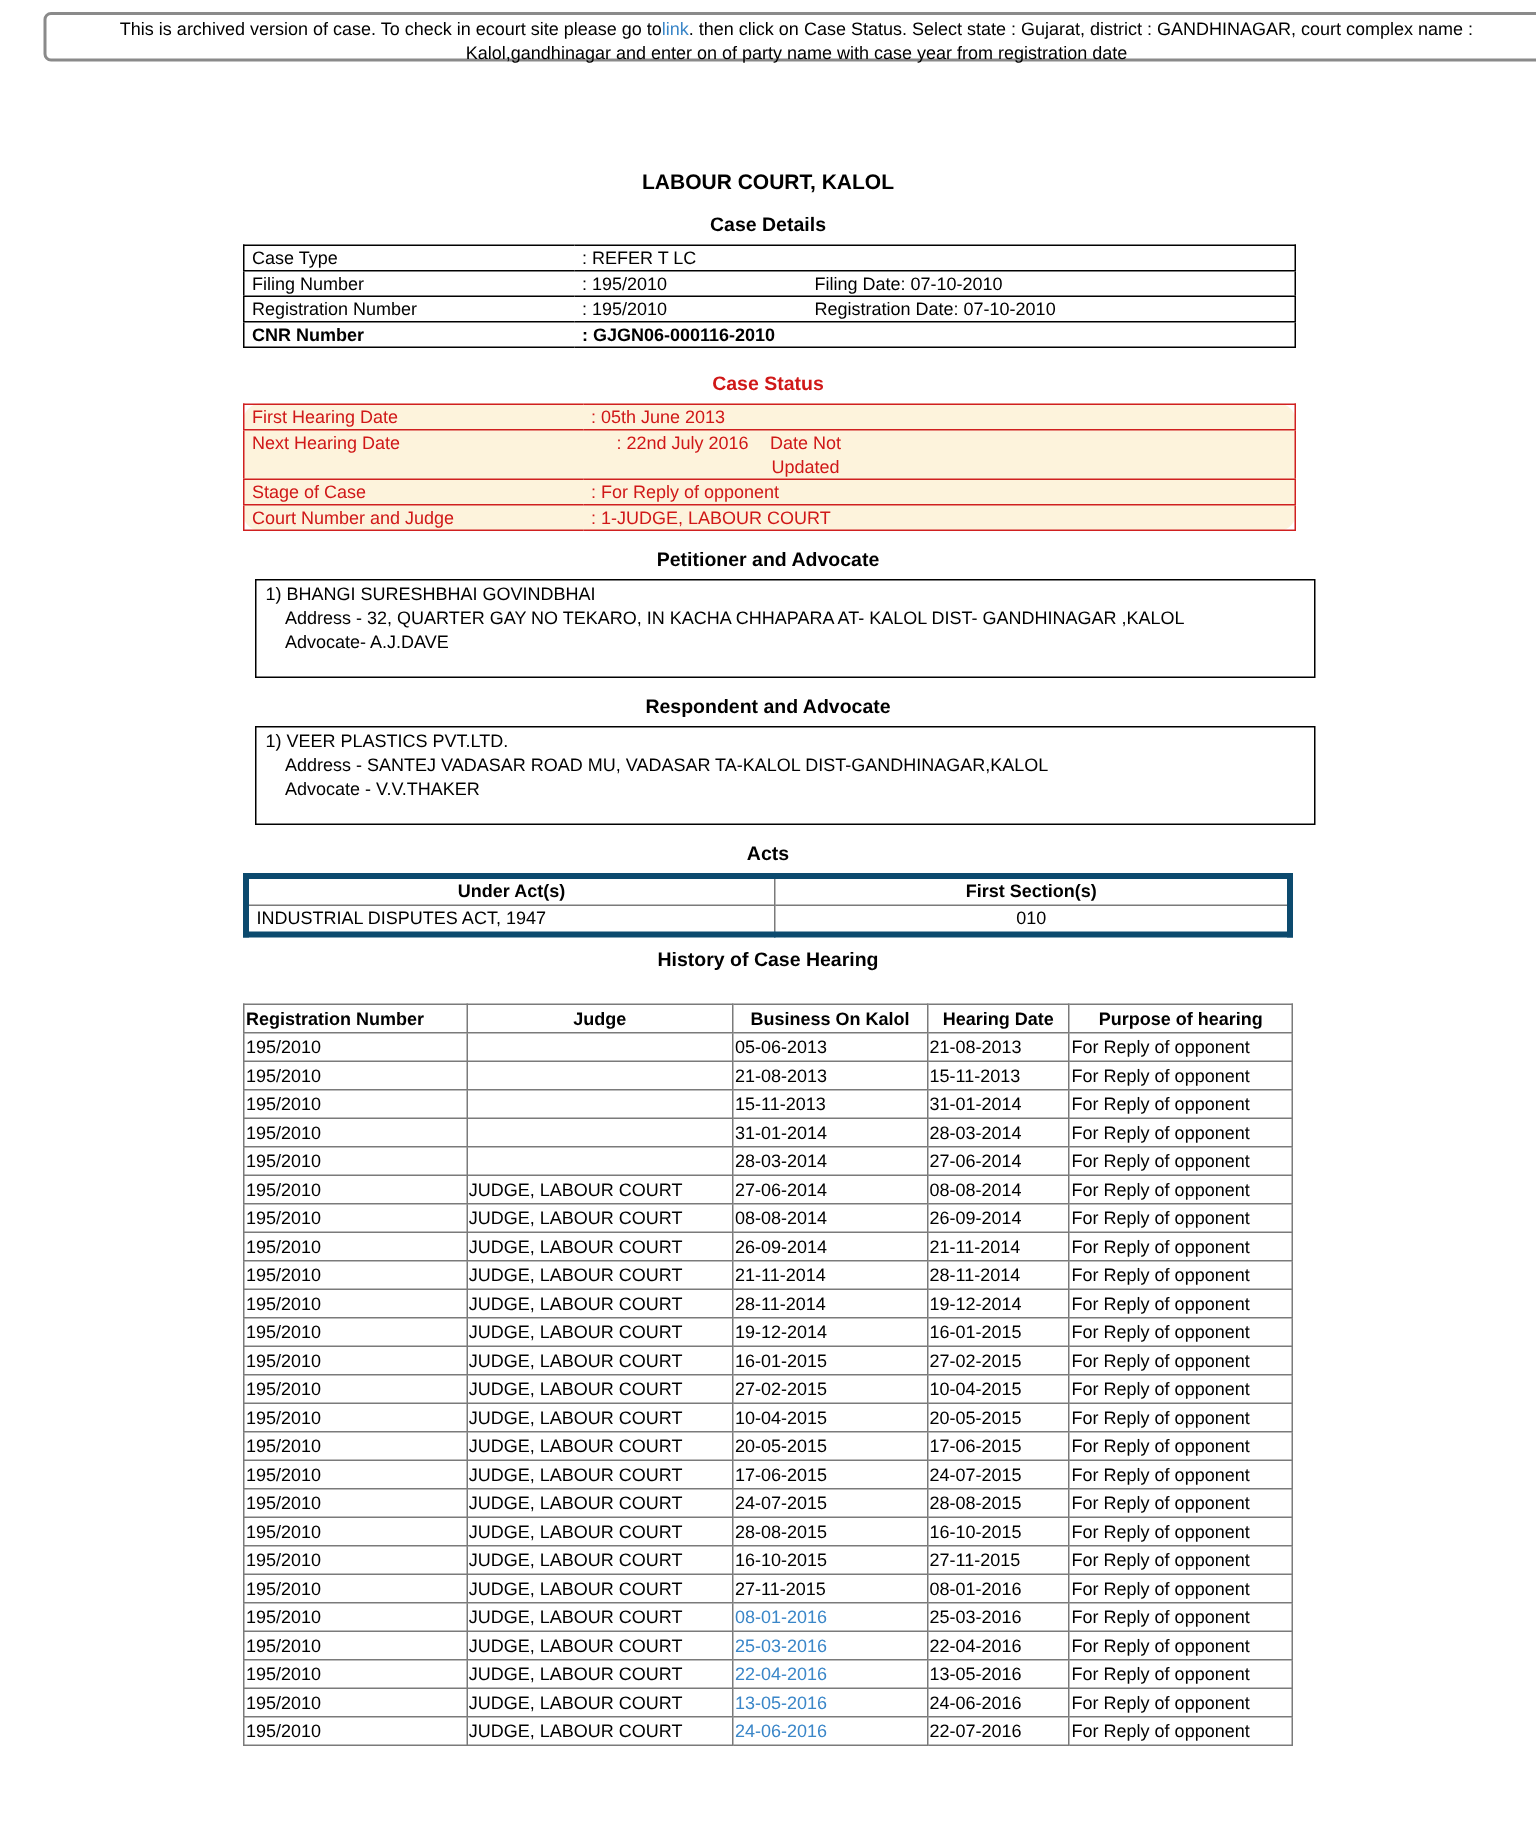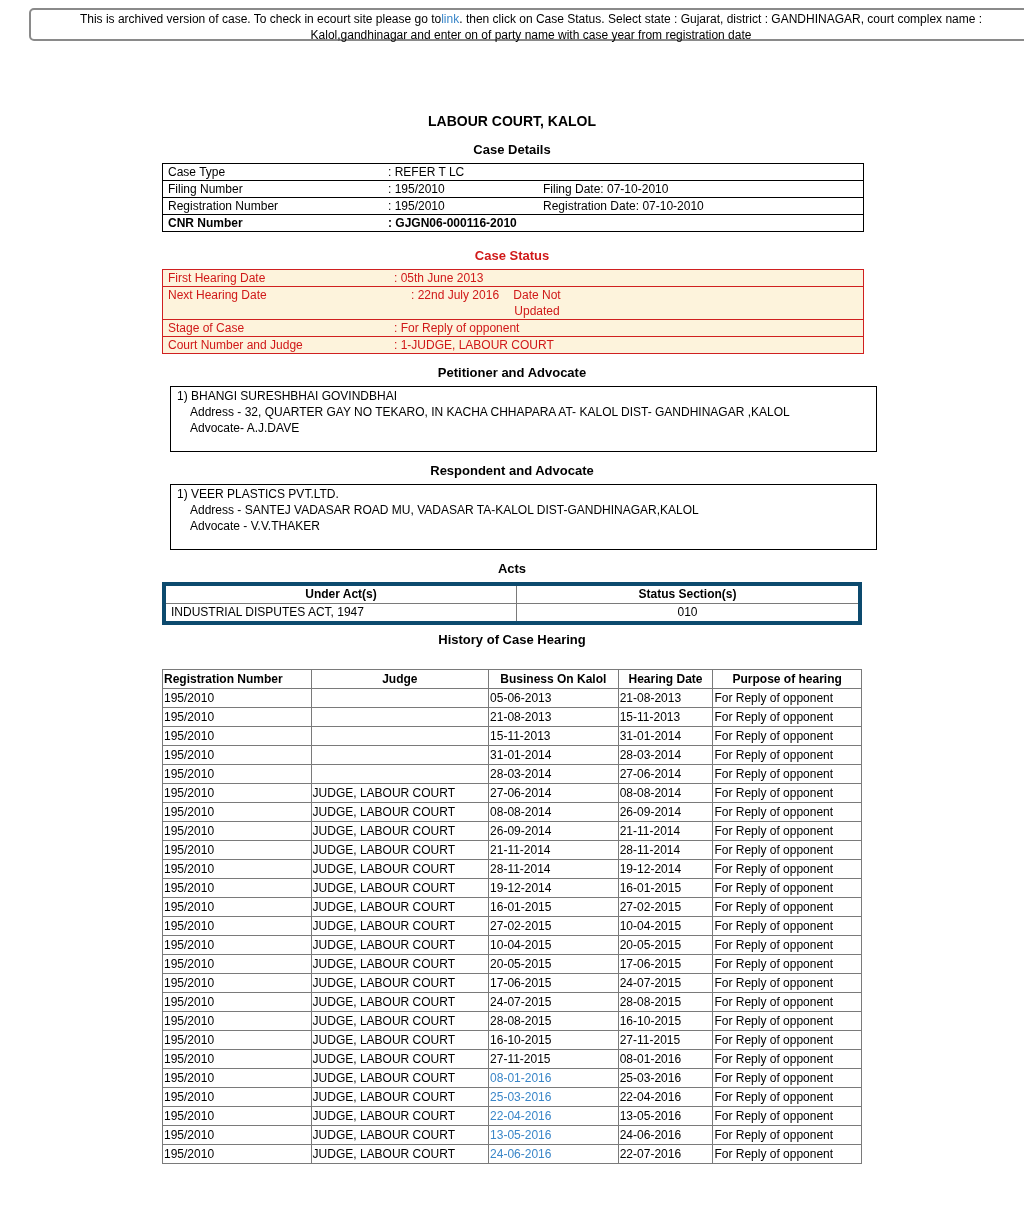--- a/index.html
+++ b/index.html
@@ -16,21 +16,21 @@
   .court-title {
     position: absolute; left: 0; top: 113px; width: 1024px; text-align: center;
     font-weight: bold; font-size: 14px;
   }
   .sec-title {
     position: absolute; left: 162px; width: 700px; text-align: center;
     font-weight: bold; font-size: 13px;
   }
   .sec-title.red { color: #d01818; }
 
-  table { border-collapse: collapse; position: absolute; }
+  table { border-collapse: collapse; position: absolute; border-radius: 12px; }
   
   .details { left: 162px; top: 163px; width: 702px; border: 1px solid #000; }
   .details td { height: 16px; padding: 0 5px; border-top: 1px solid #000; font-size: 12px; line-height: 16px; }
   .details tr:first-child td { border-top: none; }
   .details td.c1 { width: 210px; }
   .details td.c2 { width: 145px; }
   .details tr.bold td { font-weight: bold; }
 
   
   .status { left: 162px; top: 269px; width: 702px; border: 1px solid #d02020; background: #fdf3dc; color: #d01818; }
@@ -134,21 +134,21 @@
   <div>1) VEER PLASTICS PVT.LTD.</div>
   <div class="sub">Address - SANTEJ VADASAR ROAD MU, VADASAR TA-KALOL DIST-GANDHINAGAR,KALOL</div>
   <div class="sub">Advocate - V.V.THAKER</div>
 </div>
 
 <div class="sec-title" style="top:561px">Acts</div>
 <table class="acts">
   <tbody>
       <tr>
     <th class="c1">Under Act(s)</th>
-    <th>Status Section(s)</th>
+    <th>First Section(s)</th>
   </tr>
   <tr>
     <td>INDUSTRIAL DISPUTES ACT, 1947</td>
     <td class="sec">010</td>
   </tr>
 </tbody>
   </table>
 
 <div class="sec-title" style="top:632px">History of Case Hearing</div>
 <table class="history">

